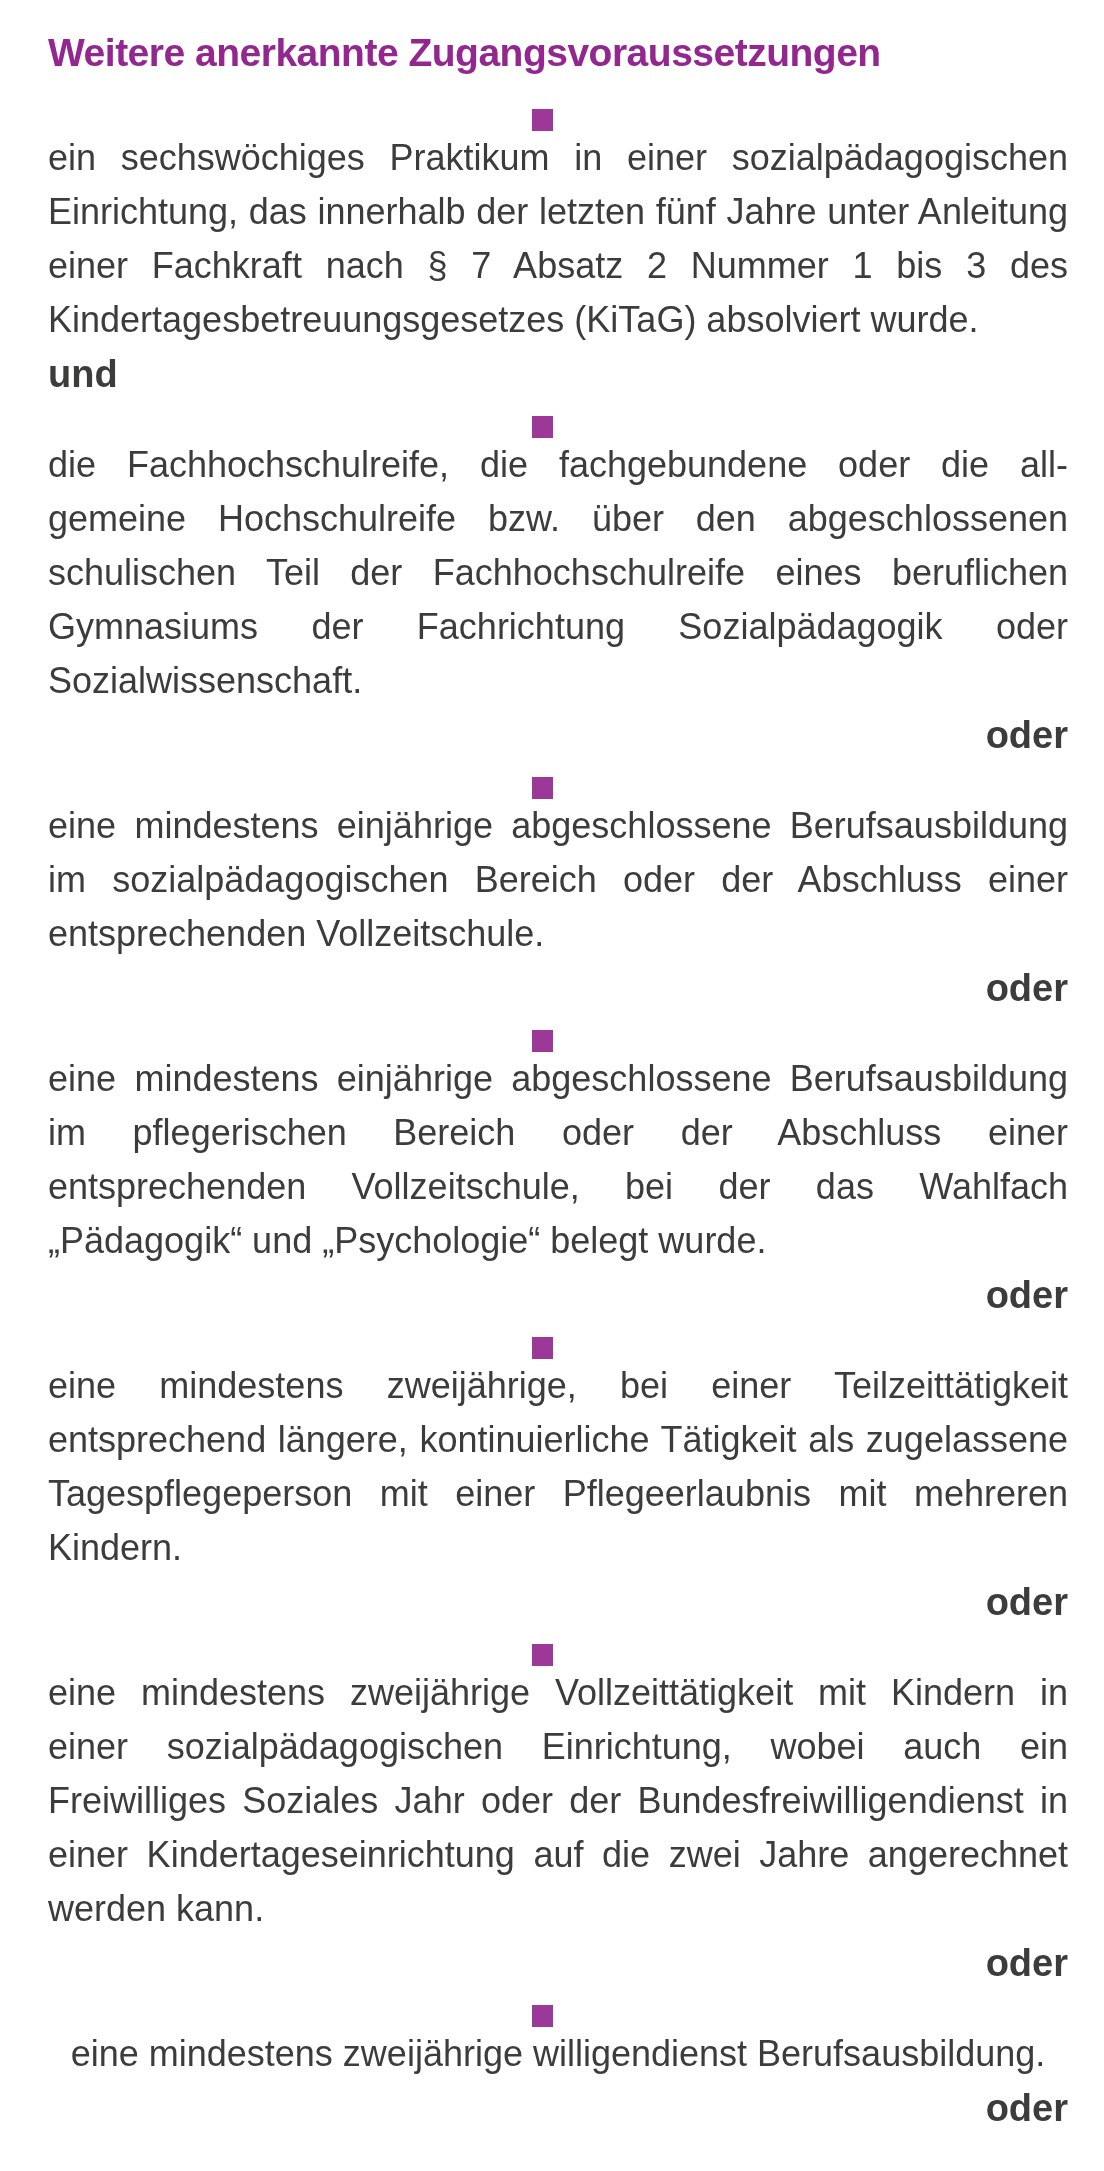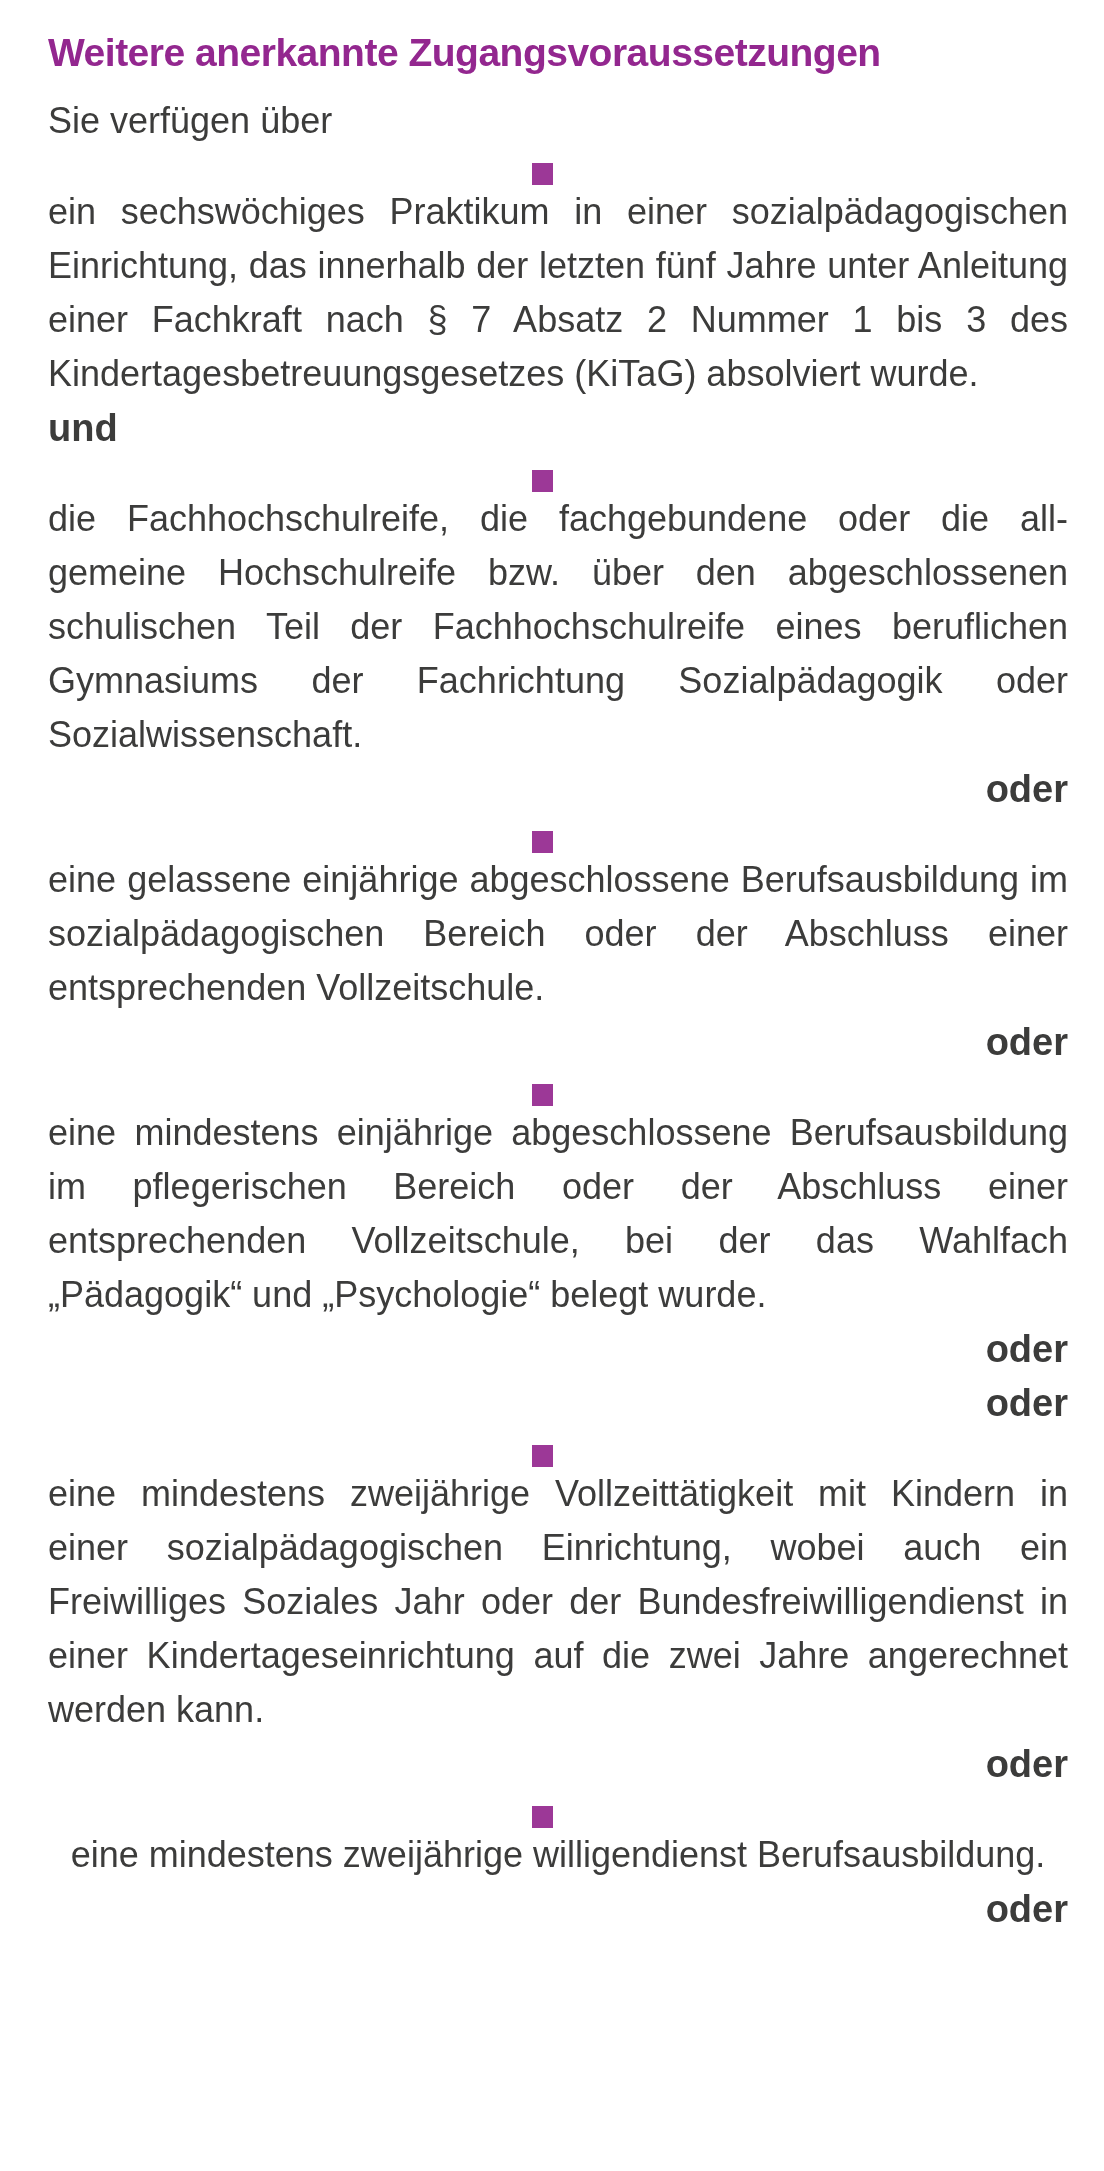--- a/index.html
+++ b/index.html
@@ -58,42 +58,45 @@
     font-weight: 700;
   }
   .connector.at-margin { margin-left: 0; }
   .connector.indented { margin-left: 52px; text-align: right; }
 </style>
 </head>
 <body>
 
 <div class="doc">
   <h1 class="page-title">Weitere anerkannte Zugangsvoraussetzungen</h1>
-  <p class="intro">Sie verfügen über</p>
   <div id="list">
       <div class="item">
         <span class="bullet"></span>
         <p class="item-text" lang="de">ein sechswöchiges Praktikum in einer sozialpädagogi­schen Einrichtung, das innerhalb der letzten fünf Jahre unter Anleitung einer Fachkraft nach § 7 Absatz 2 Num­mer 1 bis 3 des Kindertagesbetreuungsgesetzes (KiTaG) absolviert wurde.</p>
       </div>
       <p class="connector at-margin">und</p>
       <div class="item">
         <span class="bullet"></span>
         <p class="item-text" lang="de">die Fachhochschulreife, die fachgebundene oder die all­gemeine Hochschulreife bzw. über den abgeschlos­senen schulischen Teil der Fachhochschulreife eines beruflichen Gymnasiums der Fachrichtung Sozialpäda­gogik oder Sozialwissenschaft.</p>
       </div>
       <p class="connector indented">oder</p>
       <div class="item">
         <span class="bullet"></span>
-        <p class="item-text" lang="de">eine gelassene einjährige abgeschlossene Berufsaus­bildung im sozialpädagogischen Bereich oder der Ab­schluss einer entsprechenden Vollzeitschule.</p>
+        <p class="item-text" lang="de">eine mindestens einjährige abgeschlossene Berufsaus­bildung im sozialpädagogischen Bereich oder der Ab­schluss einer entsprechenden Vollzeitschule.</p>
       </div>
       <p class="connector indented">oder</p>
       <div class="item">
         <span class="bullet"></span>
         <p class="item-text" lang="de">eine mindestens einjährige abgeschlossene Berufsaus­bildung im pflegerischen Bereich oder der Abschluss ei­ner entsprechenden Vollzeitschule, bei der das Wahl­fach „Pädagogik“ und „Psychologie“ belegt wurde.</p>
       </div>
       <p class="connector indented">oder</p>
+      <div class="item">
+        <span class="bullet"></span>
+        <p class="item-text" lang="de">eine mindestens zweijährige, bei einer Teilzeittätigkeit entsprechend längere, kontinuierliche Tätigkeit als zu­gelassene Tagespflegeperson mit einer Pflegeerlaubnis mit mehreren Kindern.</p>
+      </div>
       <p class="connector indented">oder</p>
       <div class="item">
         <span class="bullet"></span>
         <p class="item-text" lang="de">eine mindestens zweijährige Vollzeittätigkeit mit Kin­dern in einer sozialpädagogischen Einrichtung, wobei auch ein Freiwilliges Soziales Jahr oder der Bundesfrei­willigendienst in einer Kindertageseinrichtung auf die zwei Jahre angerechnet werden kann.</p>
       </div>
       <p class="connector indented">oder</p>
       <div class="item">
         <span class="bullet"></span>
         <p class="item-text" lang="de">eine mindestens zweijährige willigendienst Berufs­ausbildung.</p>
       </div>

